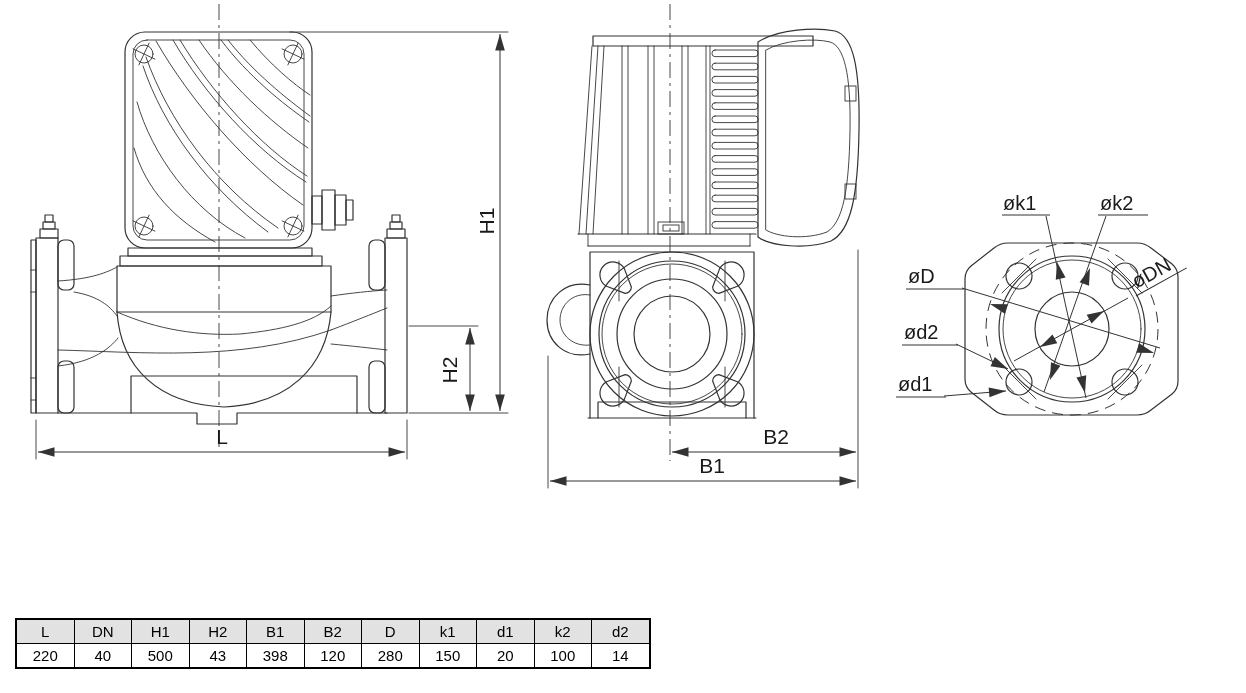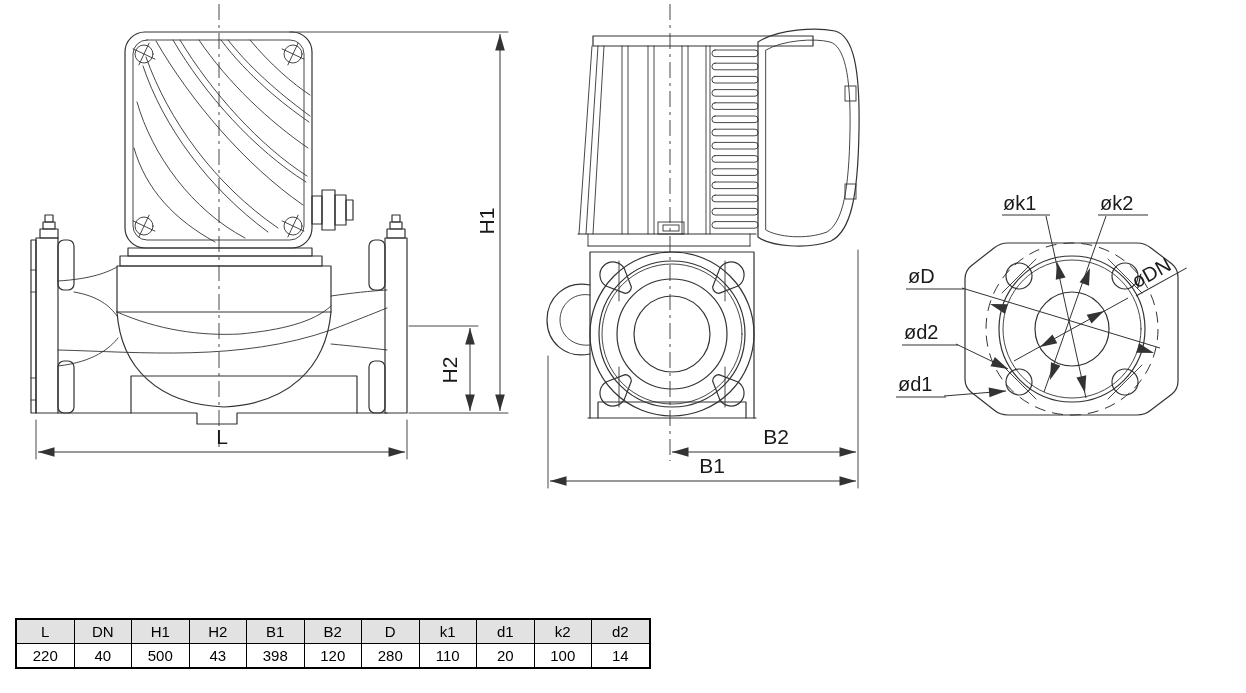--- a/index.html
+++ b/index.html
@@ -313,21 +313,21 @@
       <td>d2</td>
     </tr>
     <tr>
       <td>220</td>
       <td>40</td>
       <td>500</td>
       <td>43</td>
       <td>398</td>
       <td>120</td>
       <td>280</td>
-      <td>110</td>
+      <td>150</td>
       <td>20</td>
       <td>100</td>
       <td>14</td>
     </tr>
   </tbody>
 </table>
 
 </div>
 
 </body></html>

